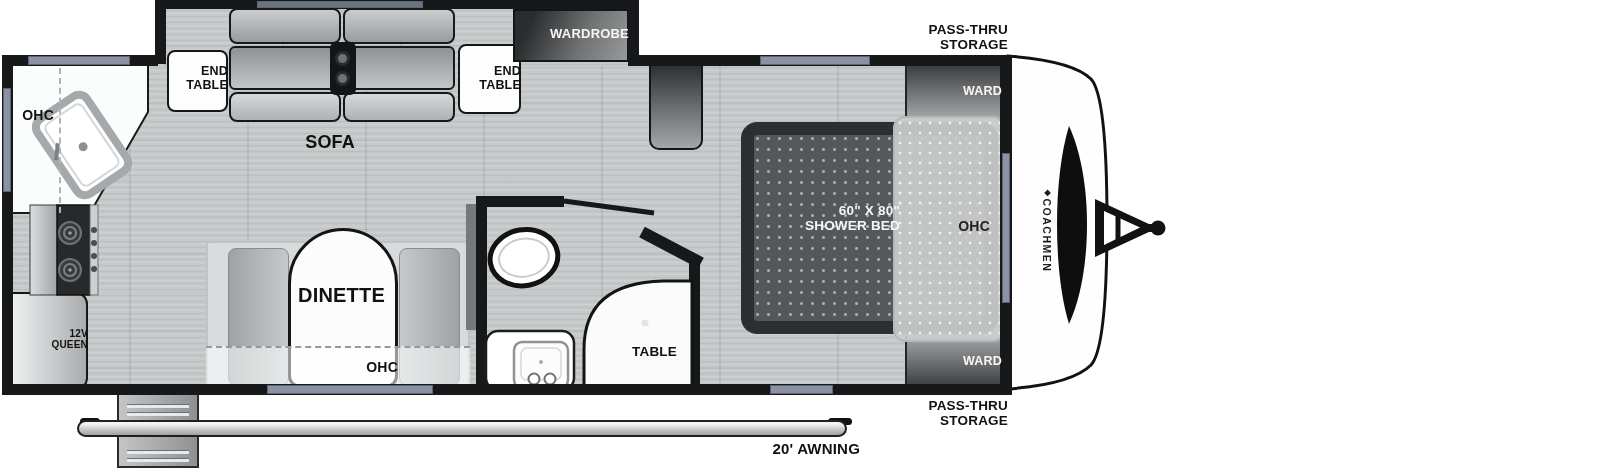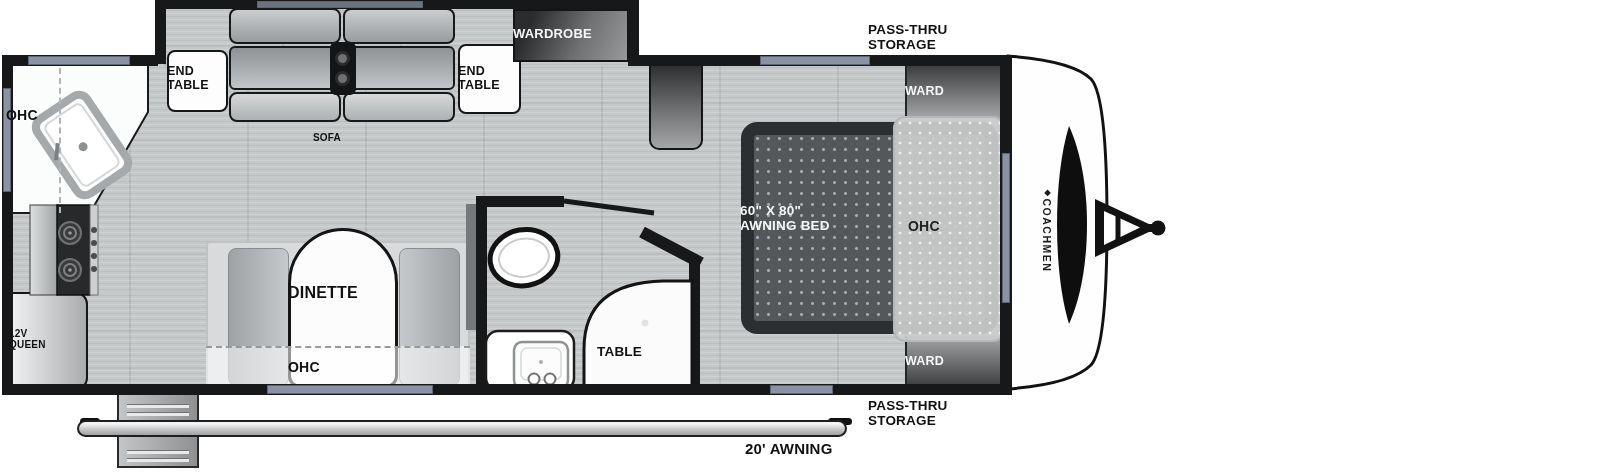--- a/index.html
+++ b/index.html
@@ -7,21 +7,21 @@
          font-family:"Liberation Sans",sans-serif;}
   .abs{position:absolute;}
   .wall{position:absolute;background:#17181a;z-index:5;}
   .win{position:absolute;background:#8a92a3;border:1px solid #5d6574;box-sizing:border-box;z-index:6;}
   .floor{position:absolute;z-index:1;background-color:#c6c9ca;
     background-image:
       repeating-linear-gradient(180deg, rgba(255,255,255,.28) 0 1px, rgba(255,255,255,0) 1px 6px),
       repeating-linear-gradient(180deg, rgba(0,0,0,.05) 0 1px, rgba(0,0,0,0) 1px 3px),
       repeating-linear-gradient(90deg, rgba(0,0,0,.07) 0 2px, rgba(0,0,0,0) 2px 118px),
       repeating-linear-gradient(180deg, rgba(0,0,0,.06) 0 1px, rgba(0,0,0,0) 1px 38px);}
-  .lbl{position:absolute;font-weight:bold;color:#111;text-align:left;white-space:nowrap;
+  .lbl{position:absolute;font-weight:bold;color:#111;text-align:right;white-space:nowrap;
        line-height:1.12;z-index:8;letter-spacing:.2px;}
   .lbl.white{color:#f6f6f6;}
   .furn{position:absolute;box-sizing:border-box;z-index:3;}
   .cab-dark{background:linear-gradient(180deg,#2c2d2f 0%,#6f7173 55%,#a4a6a8 100%);
             border:2px solid #141516;}
   svg{position:absolute;left:0;top:0;z-index:3;}
 </style>
 </head>
 <body>
 
@@ -59,51 +59,51 @@
   <div class="furn" style="left:229px;top:8px;width:112px;height:36px;border:2px solid #17181a;border-radius:8px;background:linear-gradient(180deg,#caccce,#999c9e);"></div>
   <div class="furn" style="left:343px;top:8px;width:112px;height:36px;border:2px solid #17181a;border-radius:8px;background:linear-gradient(180deg,#caccce,#999c9e);"></div>
   <div class="furn" style="left:229px;top:46px;width:112px;height:44px;border:2px solid #17181a;border-radius:6px;background:linear-gradient(180deg,#8f9294,#c3c6c8);"></div>
   <div class="furn" style="left:343px;top:46px;width:112px;height:44px;border:2px solid #17181a;border-radius:6px;background:linear-gradient(180deg,#8f9294,#c3c6c8);"></div>
   <div class="furn" style="left:229px;top:92px;width:112px;height:30px;border:2px solid #17181a;border-radius:8px;background:linear-gradient(180deg,#d6d8d9,#aeb1b3);"></div>
   <div class="furn" style="left:343px;top:92px;width:112px;height:30px;border:2px solid #17181a;border-radius:8px;background:linear-gradient(180deg,#d6d8d9,#aeb1b3);"></div>
   <div class="furn" style="left:330px;top:42px;width:26px;height:53px;background:#141516;border-radius:6px;z-index:4;">
     <div class="abs" style="left:5px;top:9px;width:15px;height:15px;border-radius:50%;background:#6e7072;border:3px solid #2a2b2d;box-sizing:border-box;"></div>
     <div class="abs" style="left:5px;top:29px;width:15px;height:15px;border-radius:50%;background:#6e7072;border:3px solid #2a2b2d;box-sizing:border-box;"></div>
   </div>
-  <div class="lbl" style="left:313px;top:132px;width:60px;font-size:10px;">SOFA</div>
+  <div class="lbl" style="left:295px;top:132px;width:60px;font-size:18px;">SOFA</div>
 
   <div class="furn cab-dark" style="left:513px;top:9px;width:116px;height:53px;background:linear-gradient(115deg,#2b2c2e 15%,#6f7173 60%,#97999b 100%);"></div>
   <div class="lbl white" style="left:513px;top:27px;width:116px;font-size:13px;z-index:8;">WARDROBE</div>
 
   <div class="furn cab-dark" style="left:649px;top:64px;width:54px;height:86px;border-top:none;border-radius:0 0 10px 10px;z-index:4;"></div>
 
   <div class="furn" style="left:206px;top:241px;width:264px;height:148px;background:#d8dadb;border:2px solid #c0c2c4;border-radius:4px;"></div>
   <div class="furn" style="left:228px;top:248px;width:61px;height:138px;background:linear-gradient(90deg,#9fa2a4,#c6c9cb);border:1px solid #898c8e;border-radius:8px;"></div>
   <div class="furn" style="left:399px;top:248px;width:61px;height:138px;background:linear-gradient(270deg,#9fa2a4,#c6c9cb);border:1px solid #898c8e;border-radius:8px;"></div>
   <div class="furn" style="left:288px;top:228px;width:110px;height:160px;background:#fcfcfc;border:3px solid #141516;border-radius:55px 55px 12px 12px;z-index:3;"></div>
   <div class="furn" style="left:206px;top:346px;width:264px;height:43px;background:rgba(255,255,255,.55);border-top:2px dashed #96999c;z-index:4;"></div>
-  <div class="lbl" style="left:288px;top:284px;width:97px;font-size:16px;">DINETTE</div>
+  <div class="lbl" style="left:288px;top:284px;width:97px;font-size:20px;">DINETTE</div>
   <div class="lbl" style="left:288px;top:360px;width:110px;font-size:14px;">OHC</div>
 
   <div class="abs" style="left:59px;top:68px;width:0;height:145px;border-left:2px dashed #b0b3b7;z-index:4;"></div>
   <div class="lbl" style="left:6px;top:108px;width:48px;font-size:14px;z-index:8;">OHC</div>
 
   <div class="furn" style="left:9px;top:292px;width:79px;height:98px;border:2.5px solid #151617;border-radius:4px 12px 12px 4px;
        background:linear-gradient(90deg,#f0f1f1 0%,#c9cbcd 55%,#a9abad 100%);z-index:3;"></div>
   <div class="lbl" style="left:9px;top:328px;width:79px;font-size:10px;z-index:8;">
     <div>12V</div>
     <div>QUEEN</div>
   </div>
 
   <div class="furn" style="left:741px;top:122px;width:257px;height:212px;border-radius:16px;background-color:#54585b;
        background-image:radial-gradient(rgba(255,255,255,.5) 1.2px, rgba(0,0,0,0) 1.7px);background-size:11px 11px;
        box-shadow:inset 0 0 0 13px #2c2f32;z-index:3;"></div>
   <div class="lbl white" style="left:740px;top:203px;width:160px;font-size:13.5px;z-index:8;">
     <div>60" X 80"</div>
-    <div>AWNING BED</div>
+    <div>SHOWER BED</div>
   </div>
   <div class="furn" style="left:893px;top:116px;width:112px;height:226px;border-radius:12px;border:2px solid #b5b8ba;
        background-color:rgba(201,204,203,.93);background-image:radial-gradient(rgba(255,255,255,.75) 1.2px, rgba(0,0,0,0) 1.7px);
        background-size:10px 10px;z-index:4;"></div>
   <div class="lbl" style="left:908px;top:219px;width:82px;font-size:14px;color:#222;z-index:8;">OHC</div>
 
   <div class="furn" style="left:905px;top:66px;width:97px;height:52px;background:linear-gradient(180deg,#3c3e40,#a4a6a8);border-left:2px solid #232425;z-index:3;"></div>
   <div class="lbl white" style="left:905px;top:84px;width:97px;font-size:12.5px;z-index:8;">WARD</div>
   <div class="furn" style="left:905px;top:336px;width:97px;height:50px;background:linear-gradient(0deg,#3c3e40,#a4a6a8);border-left:2px solid #232425;z-index:3;"></div>
   <div class="lbl white" style="left:905px;top:354px;width:97px;font-size:12.5px;z-index:8;">WARD</div>

